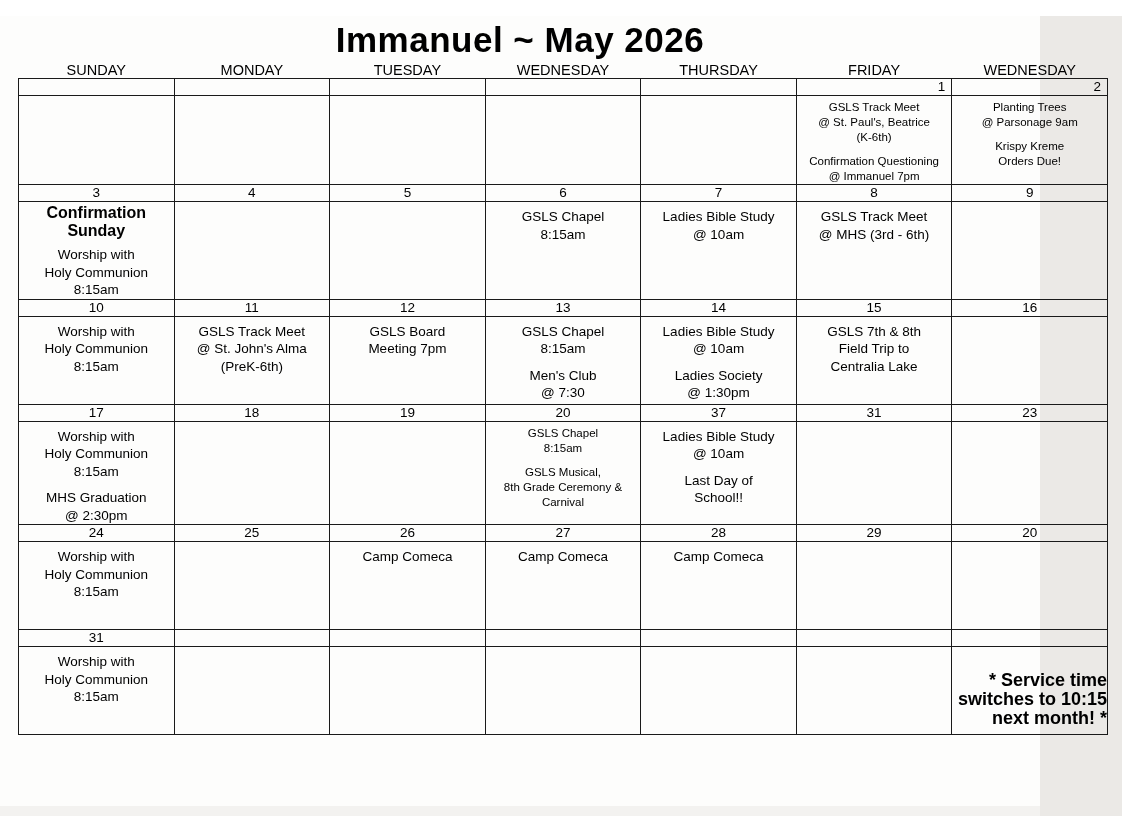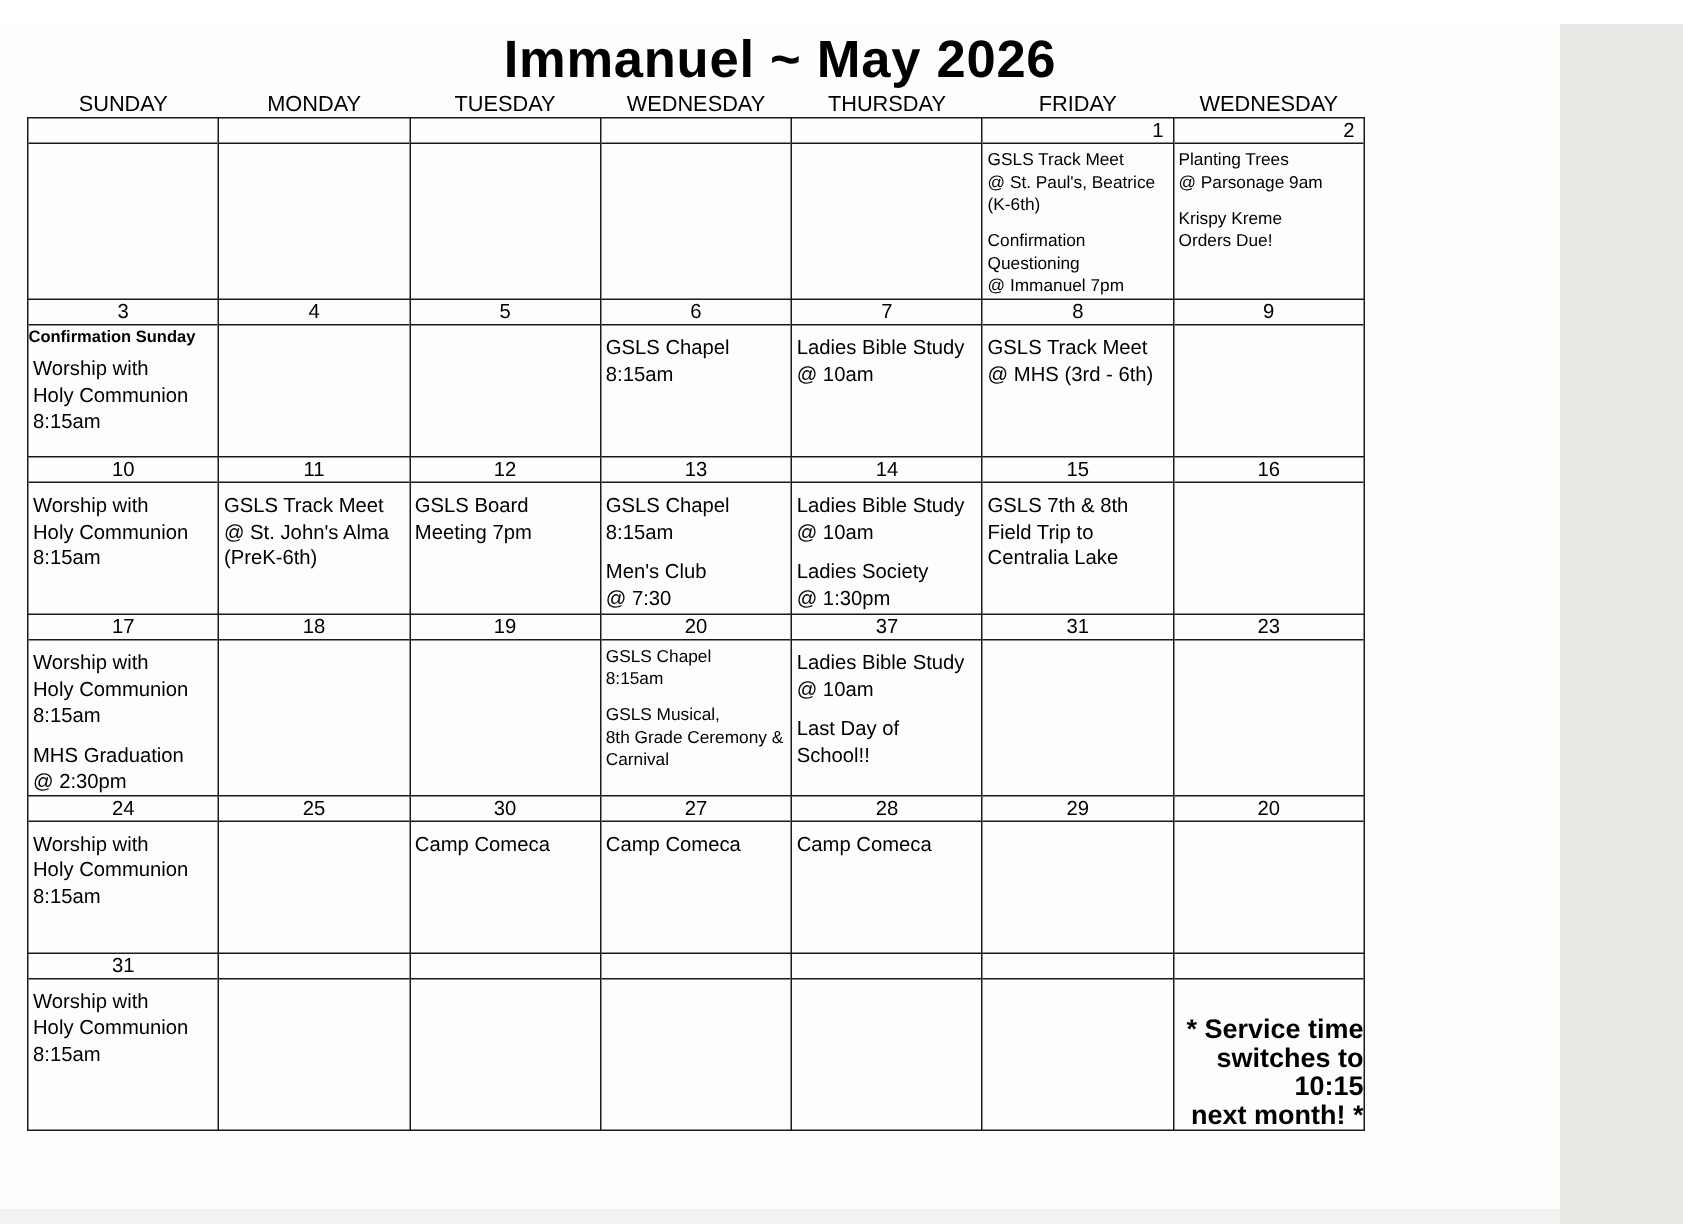--- a/index.html
+++ b/index.html
@@ -51,21 +51,21 @@
     font-size: 35px;
     font-weight: bold;
     letter-spacing: 0.5px;
     font-family: "Liberation Sans", sans-serif;
   }
 
   table.calendar {
     position: absolute;
     left: 18px;
     top: 46px;
-    width: 892px;
+    width: 1090px;
     border-collapse: collapse;
     table-layout: fixed;
   }
   table.calendar td, table.calendar th {
     padding: 0;
     margin: 0;
   }
   th.dayname {
     font-size: 14.5px;
     font-weight: normal;
@@ -90,21 +90,21 @@
   .datenum.right {
     text-align: right;
     padding-right: 6px;
   }
   .datenum.blank {
     border-bottom: 1px solid #1a1a1a;
     color: transparent;
   }
   .events {
     padding: 6px 3px 0 3px;
-    text-align: left;
+    text-align: center;
     font-size: 13.5px;
     line-height: 17.5px;
   }
   .events.small {
     font-size: 11.5px;
     line-height: 15px;
     padding-top: 4px;
   }
   .ev {
     margin-bottom: 9px;
@@ -112,22 +112,22 @@
   .ev:last-child { margin-bottom: 0; }
   .note {
     font-weight: bold;
     font-size: 18px;
     line-height: 19px;
     text-align: right;
     padding-top: 24px;
   }
   .confsun {
     font-weight: bold;
-    font-size: 11px;
-    text-align: left;
+    font-size: 16px;
+    text-align: center;
     padding-top: 2px;
   }
 </style>
 </head>
 <body>
 
 <div class="page">
   <div class="paper"></div>
   <div class="scan-edge-right"></div>
   <div class="scan-edge-bottom"></div>
@@ -296,21 +296,21 @@
           <td class="daycell">
             <div class="datenum">24</div>
             <div class="events">
               <div class="ev">Worship with<br>Holy Communion<br>8:15am</div>
             </div>
           </td>
           <td class="daycell">
             <div class="datenum">25</div>
           </td>
           <td class="daycell">
-            <div class="datenum">30</div>
+            <div class="datenum">26</div>
             <div class="events">
               <div class="ev">Camp Comeca</div>
             </div>
           </td>
           <td class="daycell">
             <div class="datenum">27</div>
             <div class="events">
               <div class="ev">Camp Comeca</div>
             </div>
           </td>

